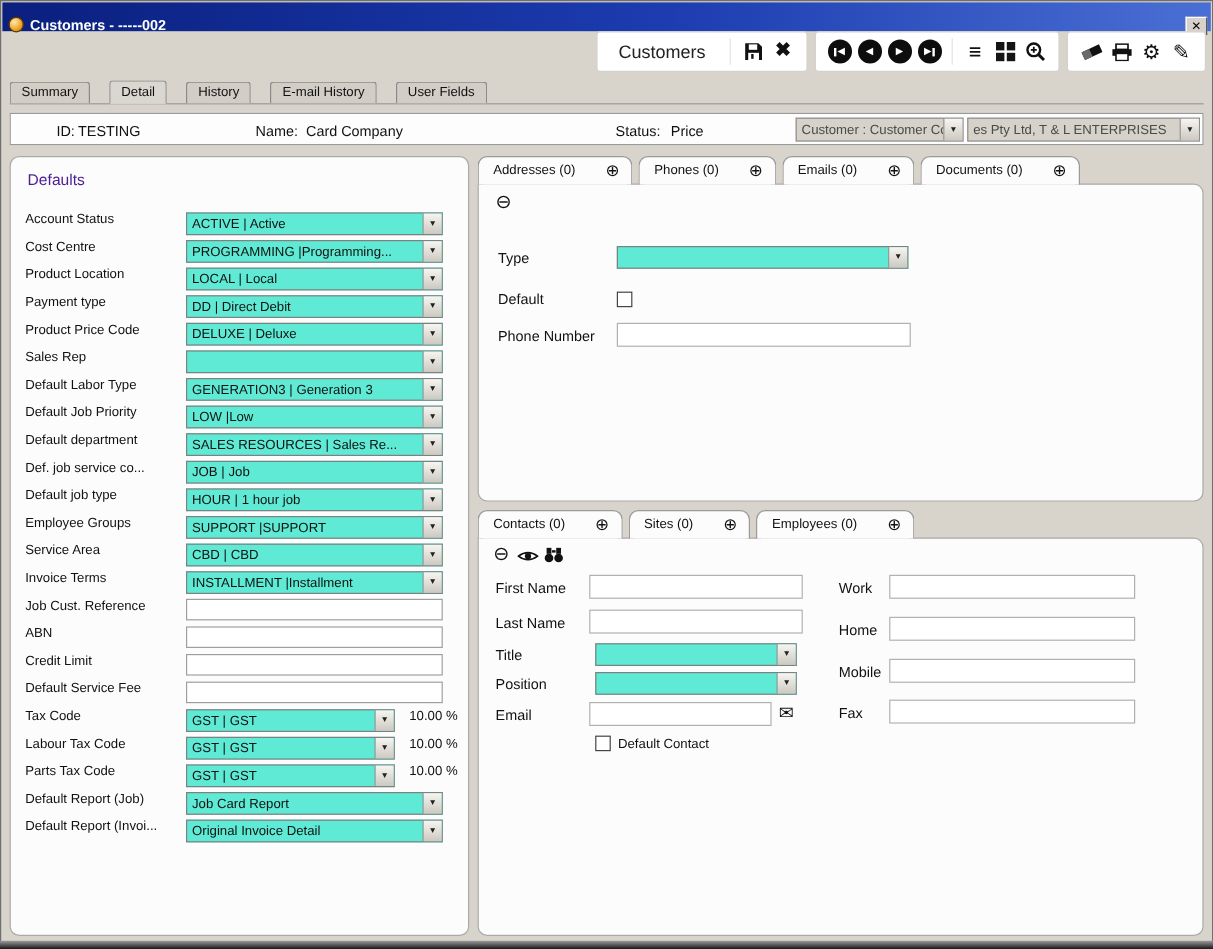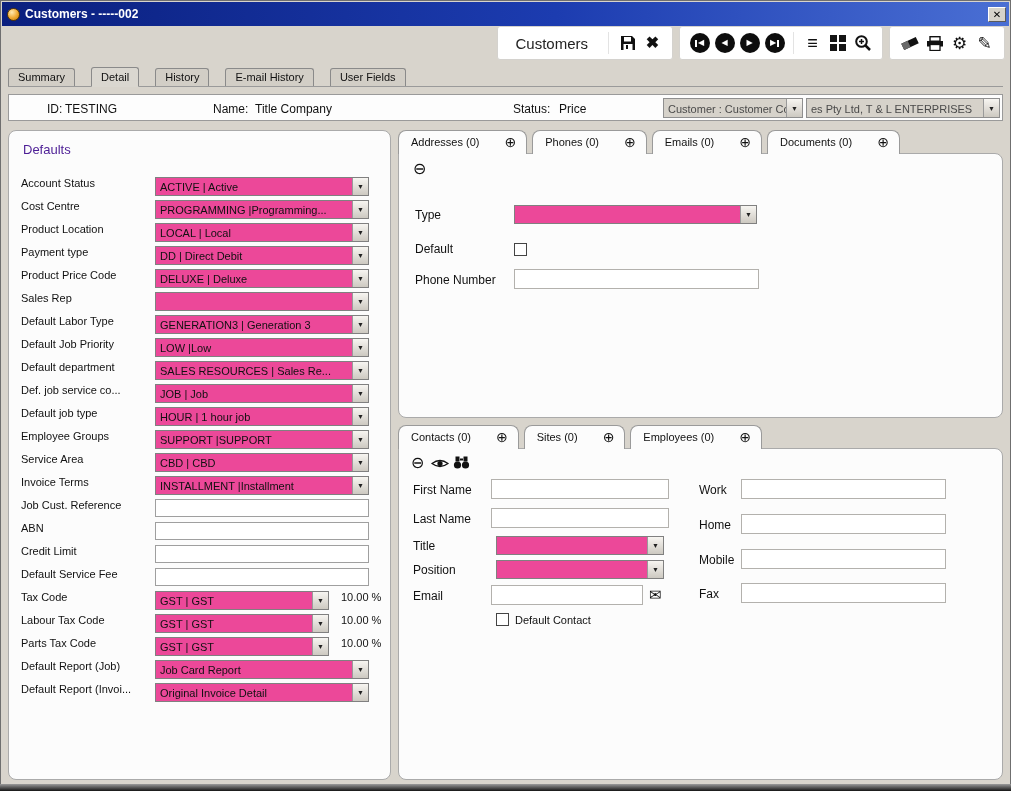--- a/index.html
+++ b/index.html
@@ -5,21 +5,21 @@
   *{box-sizing:border-box;margin:0;padding:0}
   html,body{width:1011px;height:791px}
   body{
     position:relative;background:#d8d4cc;overflow:hidden;
     font-family:"Liberation Sans",sans-serif;color:#111;
     box-shadow:inset 0 0 0 1px #6f6f6f;
   }
   
   .titlebar{position:absolute;left:2px;top:2px;right:2px;height:20px;
     background:linear-gradient(90deg,#0a1f7e 0%,#1c3cb0 55%,#4a6fd4 100%);
-    display:flex;align-items:center;padding:12px 3px;color:#fff}
+    display:flex;padding:12px 3px;color:#fff}
   .app-icon{width:13px;height:13px;border-radius:50%;margin:0 5px 0 2px;
     background:radial-gradient(circle at 35% 30%,#ffe9b0,#f0a830 55%,#b97a10);
     border:1px solid #5a3a00;flex:0 0 auto}
   .wtitle{font-size:12px;font-weight:bold;flex:1;white-space:nowrap}
   .tclose{width:18px;height:15px;background:#d6d2ca;border:1px solid;
     border-color:#fff #5a5a5a #5a5a5a #fff;display:flex;align-items:center;
     justify-content:center;font-size:10px;color:#000;cursor:default}
   
   .toolbar{position:absolute;top:26px;right:6px;height:34px;display:flex;gap:6px}
   .tseg{background:#fff;border:1px solid #d4d2ce;border-radius:3px;display:flex;
@@ -44,21 +44,21 @@
   .tab.active{height:20px;background:#dad7d0;position:relative;z-index:2;
     margin-bottom:-1px;border-bottom:1px solid #dad7d0;padding-top:3px}
   
   .record-header{position:absolute;left:8px;top:94px;width:995px;height:27px;
     background:#fdfdfd;border:1px solid #9a9a9a}
   .hlabel,.hval{position:absolute;top:7px;font-size:12px;white-space:nowrap}
   .hcombo{position:absolute;top:3px;height:20px;background:#d6d2ca;
     border:1px solid #8f8f8f;display:flex;font-size:10px;color:#4a4a4a}
   .hcombo .cval{flex:1;padding:4px 2px 0 4px;white-space:nowrap;overflow:hidden}
   
-  .combo{width:214px;height:19px;border:1px solid #808080;background:#ec4899;display:flex}
+  .combo{width:214px;height:19px;border:1px solid #808080;background:#5eead4;display:flex}
   .combo.narrow{width:174px}
   .cval{flex:1;font-size:11px;padding:3px 2px 0 4px;white-space:nowrap;overflow:hidden}
   .cbtn{width:16px;border-left:1px solid #9a9a9a;flex:0 0 auto;
     background:linear-gradient(#f7f5f1,#cdc9c1);display:flex;align-items:center;
     justify-content:center;font-size:7px;color:#222}
   .tinput{width:214px;height:18px;border:1px solid #9f9f9f;background:#fff;
     font:11px "Liberation Sans",sans-serif;padding:0 3px}
   .finput{position:absolute;border:1px solid #b3b1ad;background:#fff;
     font:11px "Liberation Sans",sans-serif;padding:0 3px;height:20px}
   .checkbox{position:absolute;width:13px;height:13px;background:#fff;border:1px solid #444}
@@ -188,21 +188,21 @@
     <div class="tab active">Detail</div>
     <div class="tab">History</div>
     <div class="tab">E-mail History</div>
     <div class="tab">User Fields</div>
   </div>
 
 <div class="record-header">
   <span class="hlabel" style="left:38px">ID:</span>
   <span class="hval" style="left:56px">TESTING</span>
   <span class="hlabel" style="left:204px">Name:</span>
-  <span class="hval" style="left:246px">Title Company</span>
+  <span class="hval" style="left:246px">Card Company</span>
   <span class="hlabel" style="left:504px">Status:</span>
   <span class="hval" style="left:550px">Price</span>
   <div class="hcombo" style="left:654px;width:140px">
     <span class="cval">Customer : Customer Code</span>
     <span class="cbtn">▼</span>
   </div>
   <div class="hcombo" style="left:797px;width:194px">
     <span class="cval">es Pty Ltd, T &amp; L ENTERPRISES</span>
     <span class="cbtn">▼</span>
   </div>

